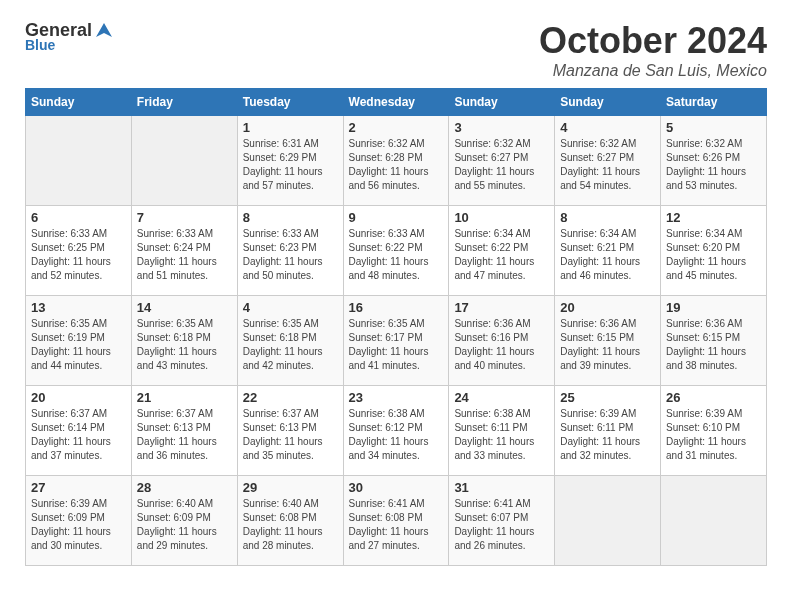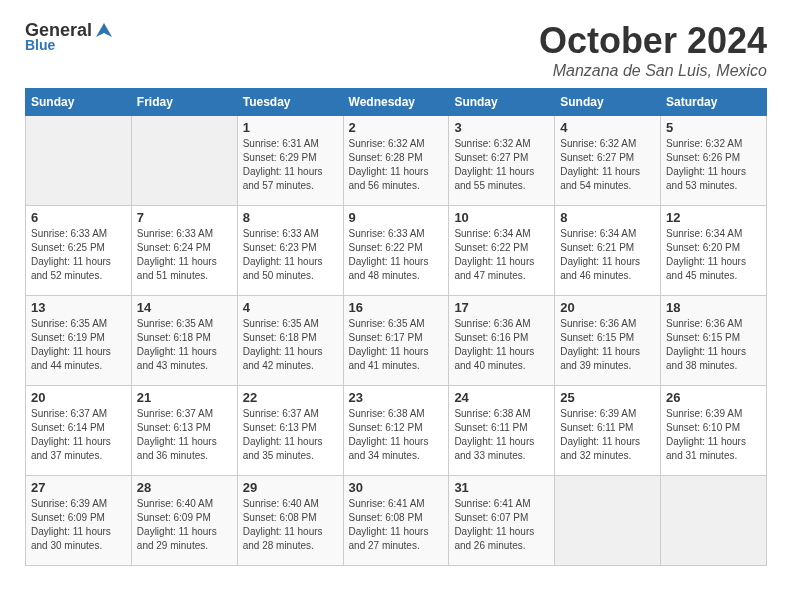--- a/index.html
+++ b/index.html
@@ -189,21 +189,21 @@
         </td>
         <td>
           <span class="day-number">17</span>
           <div class="day-info">Sunrise: 6:36 AM<br>Sunset: 6:16 PM<br>Daylight: 11 hours and 40 minutes.</div>
         </td>
         <td>
           <span class="day-number">20</span>
           <div class="day-info">Sunrise: 6:36 AM<br>Sunset: 6:15 PM<br>Daylight: 11 hours and 39 minutes.</div>
         </td>
         <td>
-          <span class="day-number">18</span>
+          <span class="day-number">19</span>
           <div class="day-info">Sunrise: 6:36 AM<br>Sunset: 6:15 PM<br>Daylight: 11 hours and 38 minutes.</div>
         </td>
       </tr>
       <tr>
         <td>
           <span class="day-number">20</span>
           <div class="day-info">Sunrise: 6:37 AM<br>Sunset: 6:14 PM<br>Daylight: 11 hours and 37 minutes.</div>
         </td>
         <td>
           <span class="day-number">21</span>

